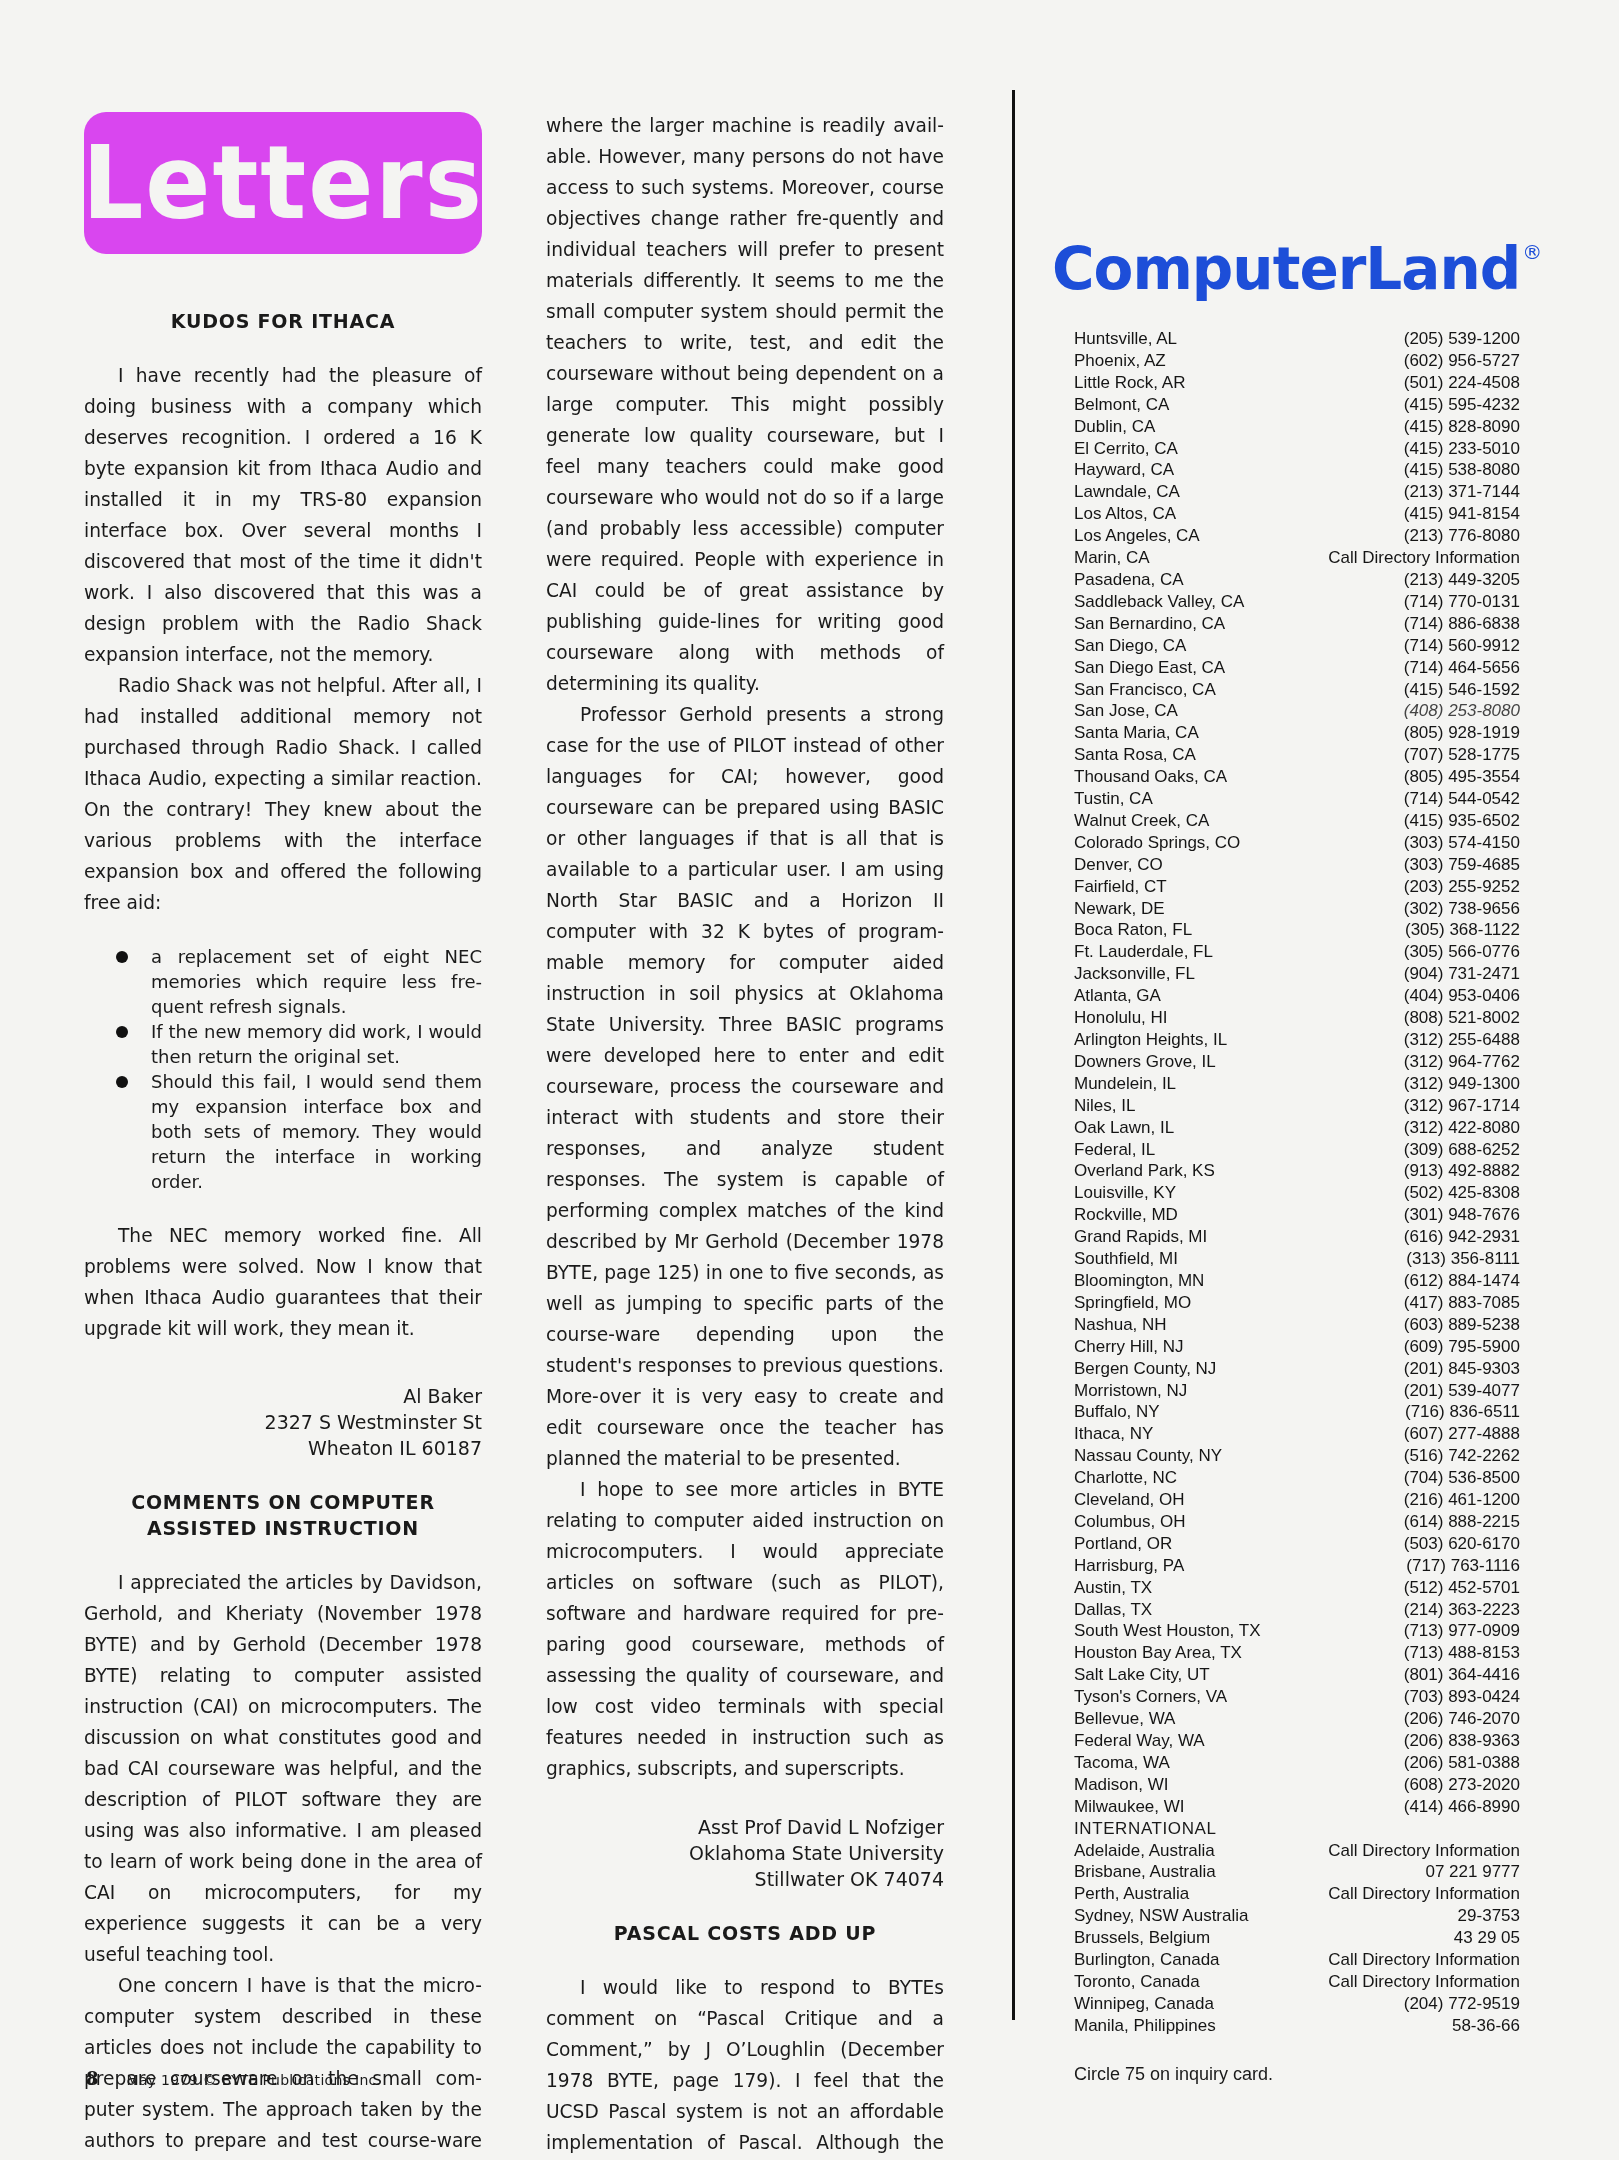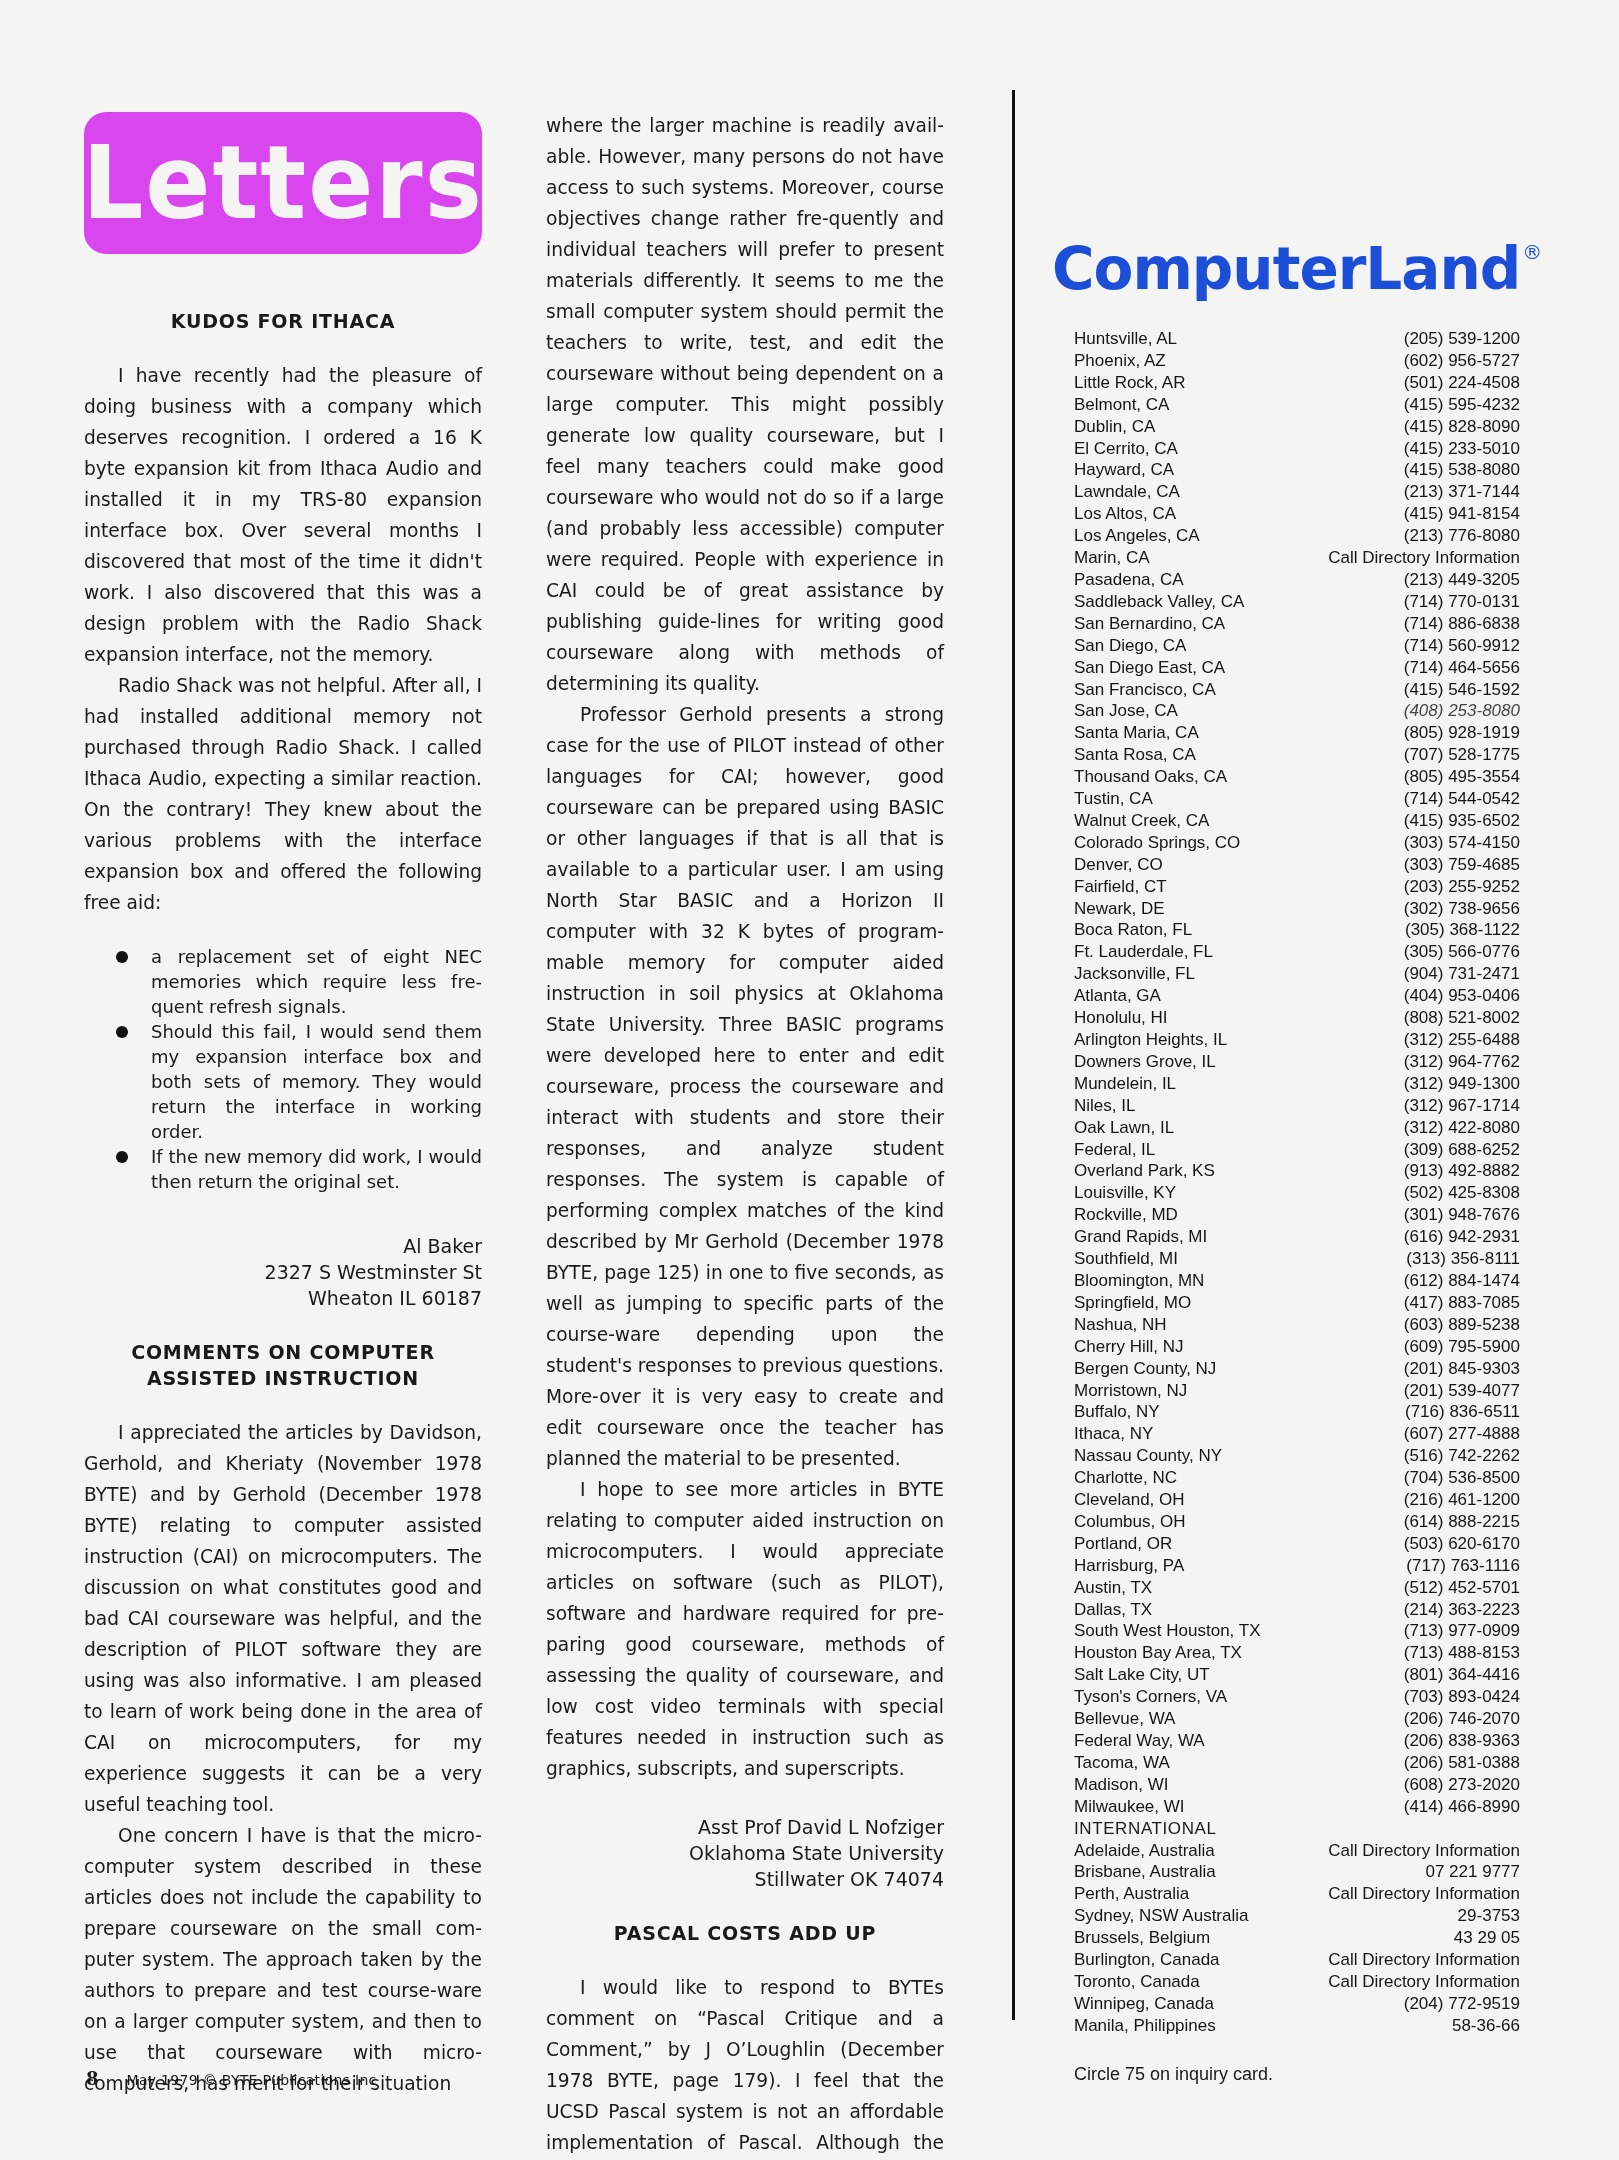--- a/index.html
+++ b/index.html
@@ -73,24 +73,25 @@
     <span>Letters</span>
   </div>
 
   <h2 class="heading" style="margin-top:54px">KUDOS FOR ITHACA</h2>
 
   <p class="para" style="margin-top:26px">I have recently had the pleasure of doing business with a company which deserves recognition. I ordered a 16 K byte expansion kit from Ithaca Audio and installed it in my TRS-80 expansion interface box. Over several months I discovered that most of the time it didn't work. I also discovered that this was a design problem with the Radio Shack expansion interface, not the memory.</p>
   <p class="para">Radio Shack was not helpful. After all, I had installed additional memory not purchased through Radio Shack. I called Ithaca Audio, expecting a similar reaction. On the contrary! They knew about the various problems with the interface expansion box and offered the following free aid:</p>
 
   <ul class="bullets" style="margin-top:26px">
     <li><span class="dot"></span><span>a replacement set of eight NEC memories which require less fre-quent refresh signals.</span></li>
+    <li><span class="dot"></span><span>If the new memory did work, I would then return the original set.</span></li>
     <li><span class="dot"></span><span>Should this fail, I would send them my expansion interface box and both sets of memory. They would return the interface in working order.</span></li>
-    <li><span class="dot"></span><span>If the new memory did work, I would then return the original set.</span></li>
   </ul>
 
+  <p class="para" style="margin-top:26px">The NEC memory worked fine. All problems were solved. Now I know that when Ithaca Audio guarantees that their upgrade kit will work, they mean it.</p>
 
   <div class="sig" style="margin-top:39px">
     <div>Al Baker</div>
     <div>2327 S Westminster St</div>
     <div>Wheaton IL 60187</div>
   </div>
 
   <div style="margin-top:28px">
     <h2 class="heading">COMMENTS ON COMPUTER</h2>
     <h2 class="heading">ASSISTED INSTRUCTION</h2>

